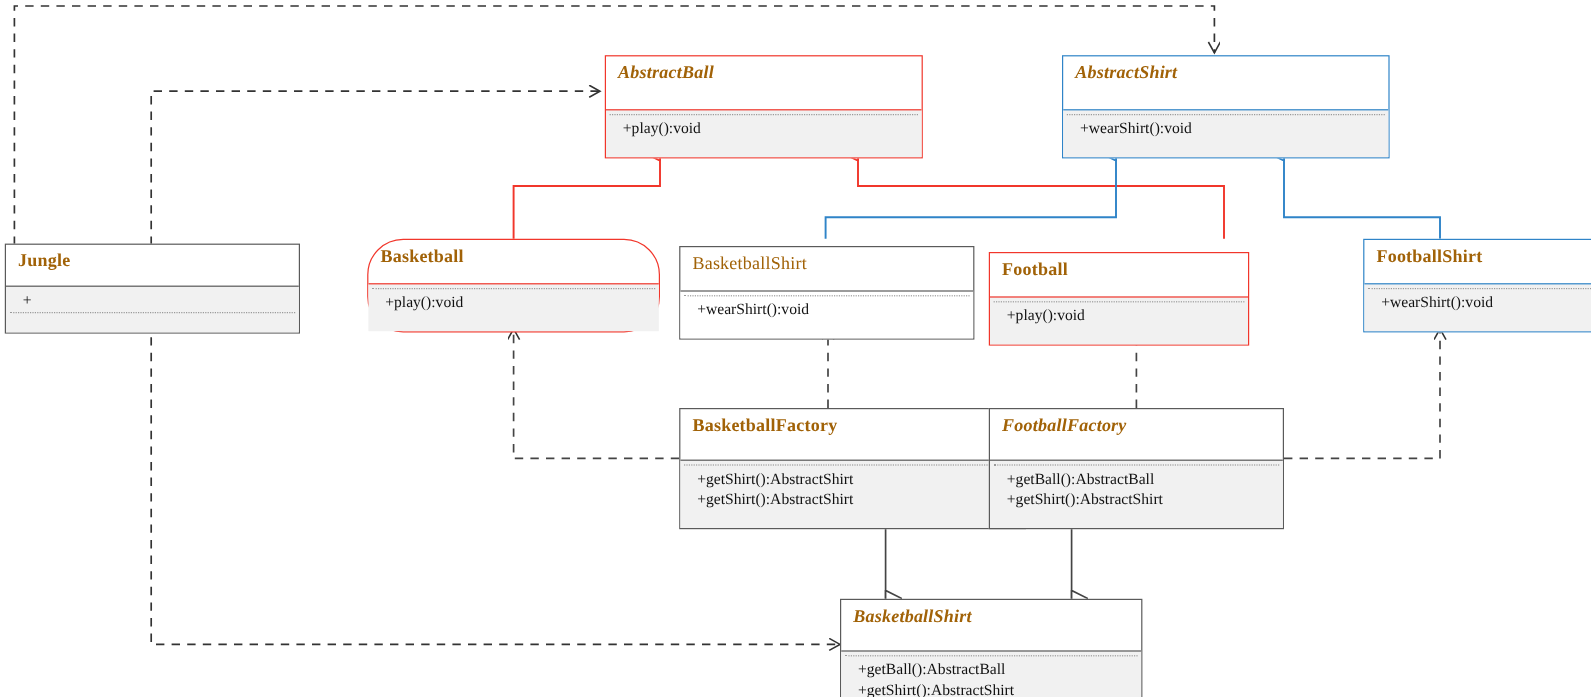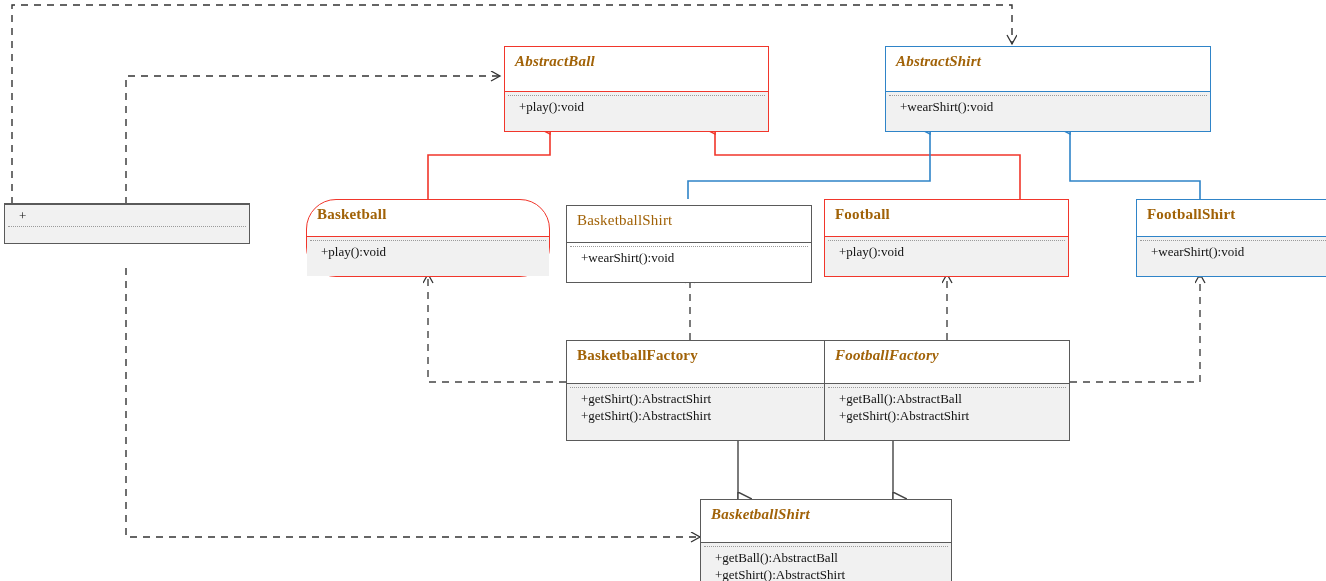--- a/index.html
+++ b/index.html
@@ -87,29 +87,30 @@
   </svg>
 
   <div class="uml-class abstract bd-red" style="left:504px; top:46px; width:265px;">
     <div class="cls-name" style="height:44px;">AbstractBall</div>
     <div class="cls-members">
       <div class="dotrule"></div>
       <div class="member">+play():void</div>
     </div>
   </div>
 
-  <div class="uml-class abstract bd-blue" style="left:885px; top:46px; width:326px;">
+  <div class="uml-class abstract bd-blue" style="left:885px; top:46px; width:273px;">
     <div class="cls-name" style="height:44px;">AbstractShirt</div>
     <div class="cls-members">
       <div class="dotrule"></div>
       <div class="member">+wearShirt():void</div>
     </div>
   </div>
 
   <div class="uml-class bd-gray" style="left:4px; top:203px; width:246px;">
+    <div class="cls-name" style="height:34px;">Jungle</div>
     <div class="cls-members">
       <div class="member">+</div>
       <div class="dotrule bottom"></div>
     </div>
   </div>
 
   <div class="uml-class bd-red" style="left:306px; top:199px; width:244px;border-radius:30px;">
     <div class="cls-name" style="height:36px;">Basketball</div>
     <div class="cls-members">
       <div class="dotrule"></div>
@@ -118,21 +119,21 @@
   </div>
 
   <div class="uml-class bd-gray plain-name white-members" style="left:566px; top:205px; width:246px;">
     <div class="cls-name" style="height:36px;">BasketballShirt</div>
     <div class="cls-members">
       <div class="dotrule"></div>
       <div class="member">+wearShirt():void</div>
     </div>
   </div>
 
-  <div class="uml-class bd-red" style="left:824px; top:199px; width:245px;">
+  <div class="uml-class bd-red" style="left:824px; top:210px; width:217px;">
     <div class="cls-name" style="height:36px;">Football</div>
     <div class="cls-members">
       <div class="dotrule"></div>
       <div class="member">+play():void</div>
     </div>
   </div>
 
   <div class="uml-class bd-blue" style="left:1136px; top:199px; width:244px;">
     <div class="cls-name" style="height:36px;">FootballShirt</div>
     <div class="cls-members">

